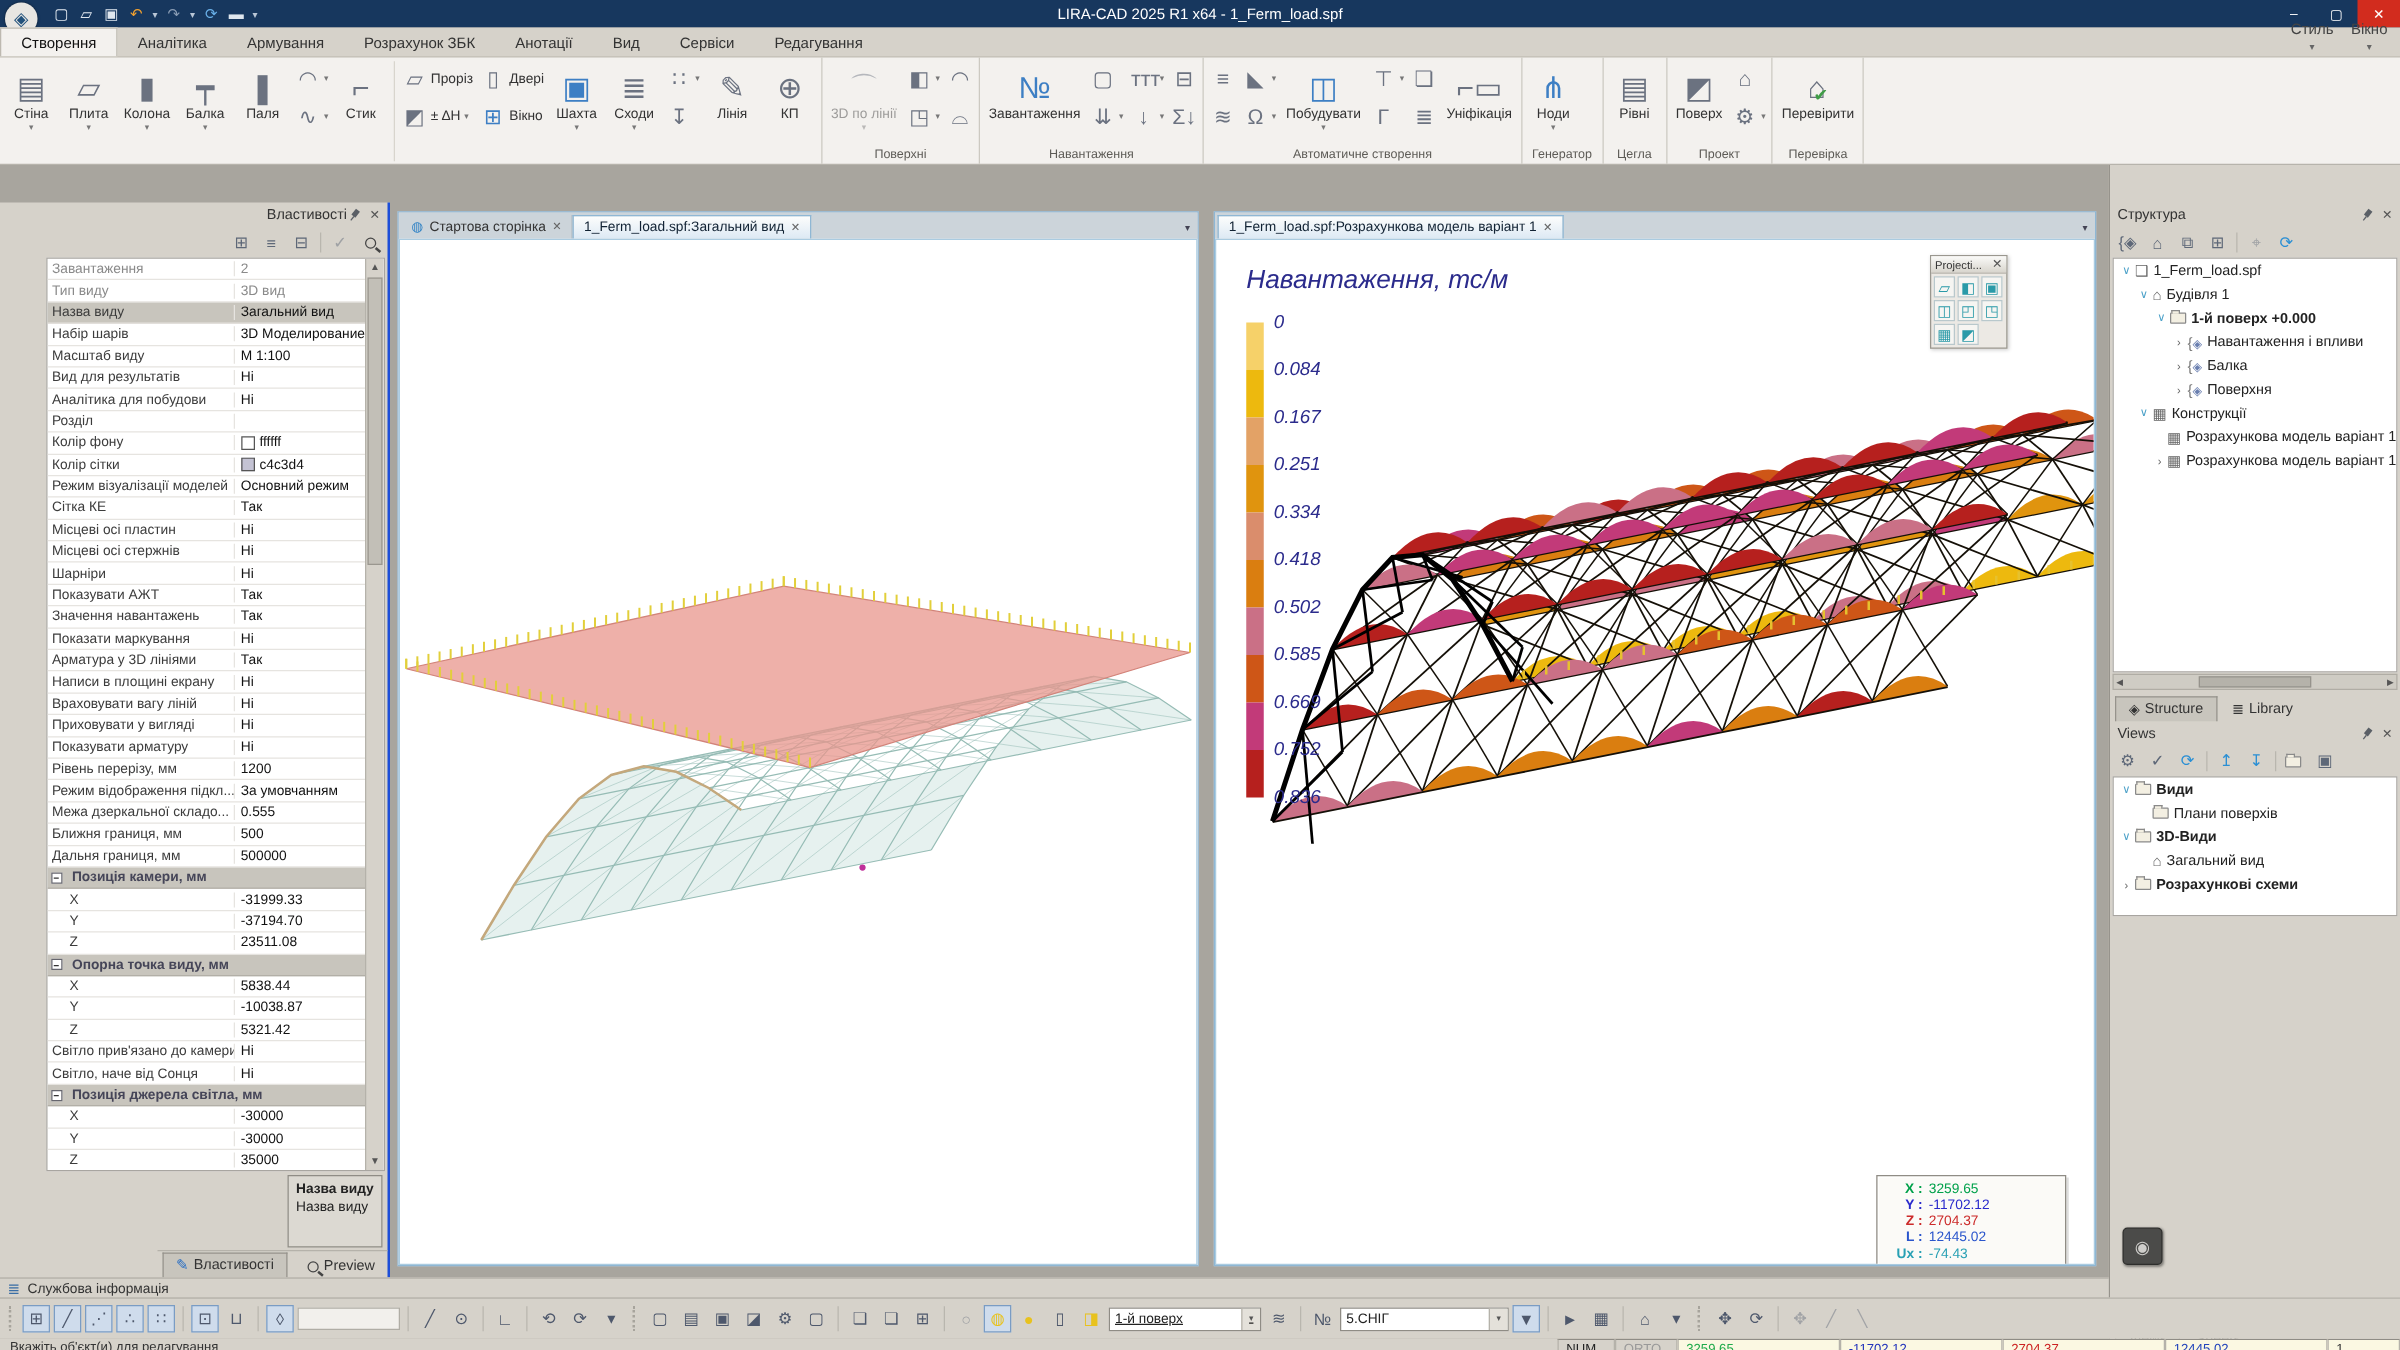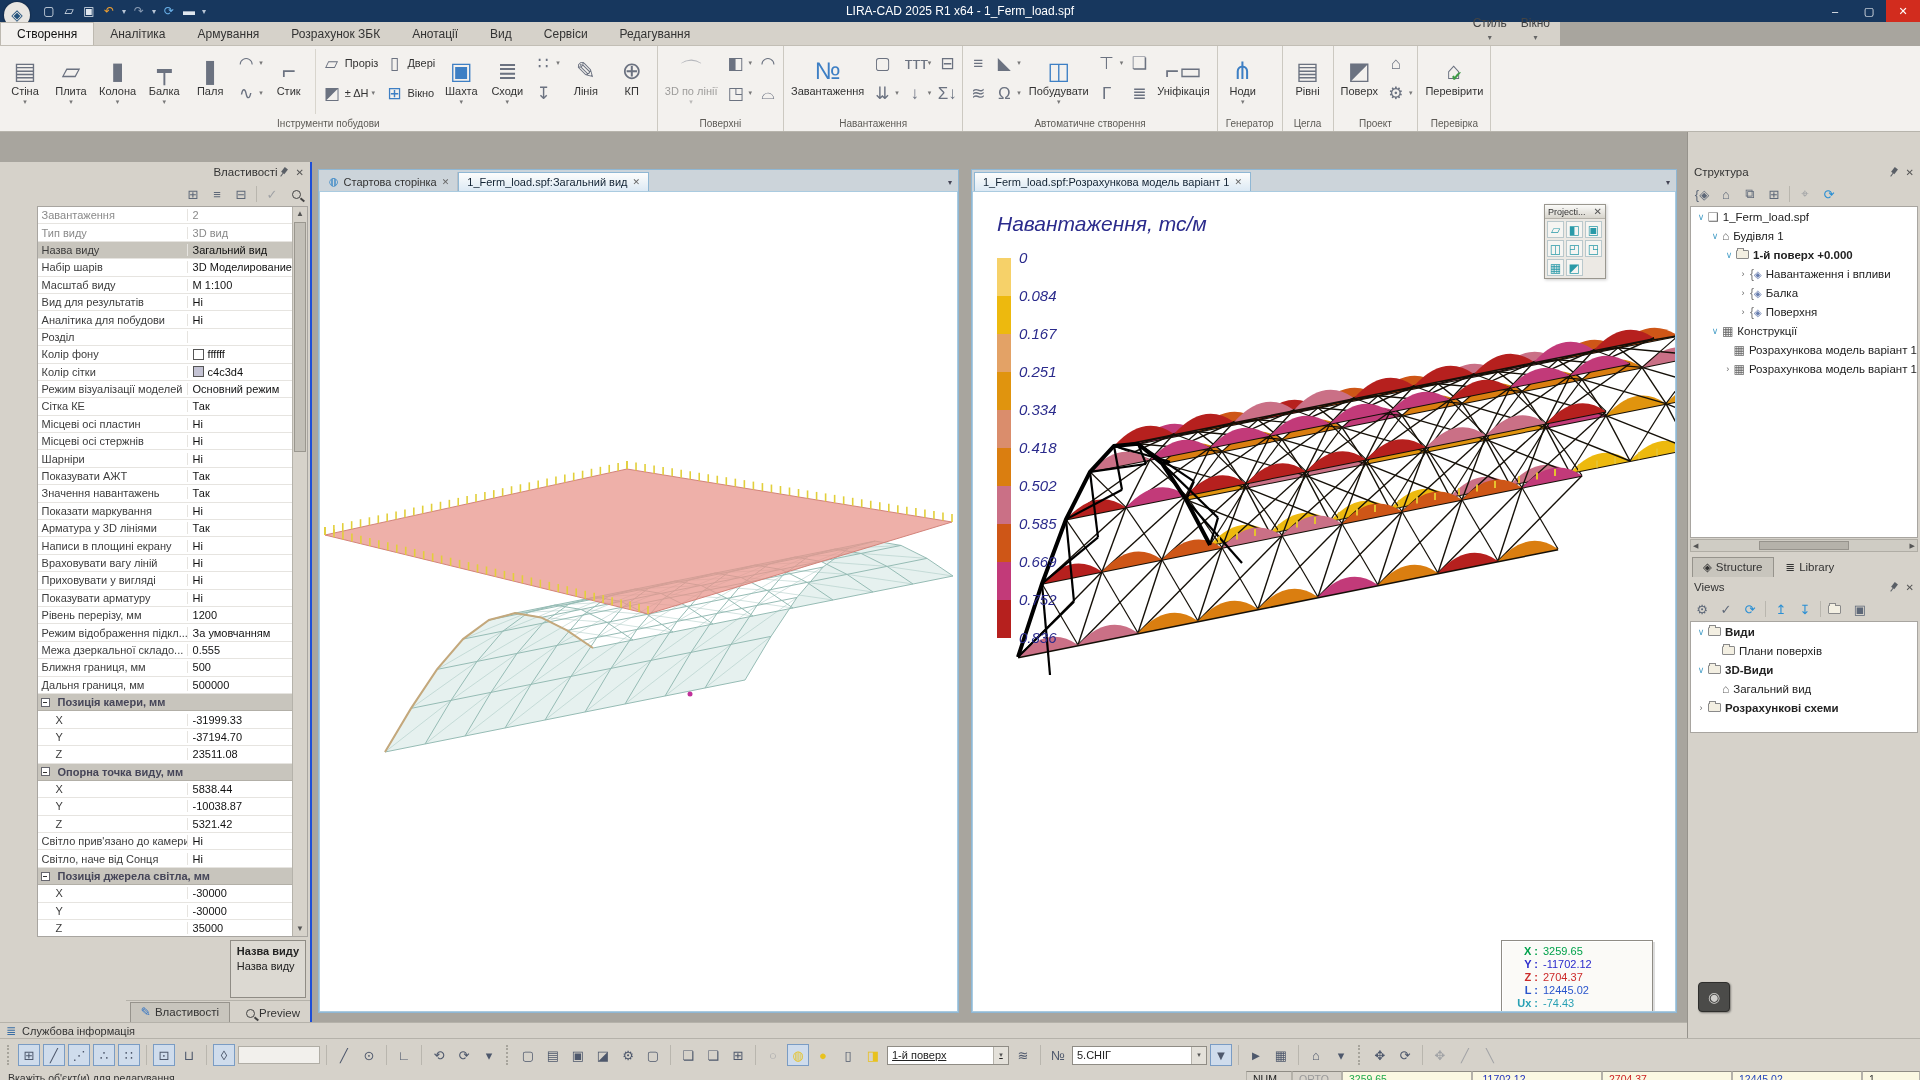--- a/index.html
+++ b/index.html
@@ -10,21 +10,21 @@
   #applogo{width:34px;height:22px;display:flex;align-items:center;justify-content:center;}
   #applogo .ball{width:26px;height:26px;margin-top:8px;border-radius:50%;background:#e8e6e2;color:#23527c;display:flex;align-items:center;justify-content:center;font-size:15px;box-shadow:0 0 2px #0008;}
   .qat{display:flex;align-items:center;gap:2px;margin-left:6px;}
   .qbtn{min-width:18px;height:18px;display:flex;align-items:center;justify-content:center;font-size:12px;color:#dfe6ee;cursor:default;}
   .qbtn.orange{color:#f0a030;} .qbtn.dim{color:#8a9cb4;} .qbtn.blue{color:#6ab0e8;} .qbtn.caret{font-size:8px;min-width:8px;color:#b9c6d6;}
   #wtitle{position:absolute;left:0;right:0;text-align:center;font-size:12px;pointer-events:none;}
   #winbtns{margin-left:auto;display:flex;height:22px;}
   .wbtn{width:34px;height:22px;display:flex;align-items:center;justify-content:center;font-size:11px;color:#fff;}
   .wbtn.close{background:#d22c1e;}
   
-  #menubar{position:absolute;left:0;top:22px;width:1560px;height:24px;background:#d6d2ca;display:flex;align-items:flex-end;border-bottom:1px solid #c2beb5;}
+  #menubar{position:absolute;left:0;top:22px;width:1920px;height:24px;background:#d6d2ca;display:flex;align-items:flex-end;border-bottom:1px solid #c2beb5;}
   .mtab{padding:4px 16px 4px;font-size:12px;color:#333;}
   .mtab.active{background:#f3f1ee;border:1px solid #bdb9b0;border-bottom:none;color:#111;}
   #menuright{margin-left:auto;display:flex;align-items:center;gap:14px;padding:0 10px 3px;font-size:12px;color:#444;}
   .mr-item{display:flex;align-items:center;gap:3px;flex-direction:column;}
   .mr-item .c{font-size:8px;color:#666;}
   
   #ribbon{position:absolute;left:0;top:46px;width:1920px;height:86px;background:#f3f1ee;border-bottom:1px solid #b7b4ac;display:flex;}
   .rgroup{display:flex;flex-direction:column;border-right:1px solid #ccc9c1;padding:1px 2px 0;}
   .ritems{display:flex;flex:1;align-items:stretch;}
   .rlabel{height:15px;text-align:center;font-size:10px;color:#5d5b56;line-height:15px;white-space:nowrap;padding:0 6px;}
@@ -276,21 +276,20 @@
           <div class="ic">✎</div>
           <div class="lb">Лінія</div>
           <div class="cr"></div>
         </div>
         <div class="rbig">
           <div class="ic">⊕</div>
           <div class="lb">КП</div>
           <div class="cr"></div>
         </div>
       </div>
-      <div class="rlabel">Інструменти побудови</div>
     </div>
     <div class="rgroup">
       <div class="ritems">
         <div class="rbig disabled">
           <div class="ic">⌒</div>
           <div class="lb">3D по лінії</div>
           <div class="cr">▾</div>
         </div>
         <div class="rcol">
           <div class="rsmall">

